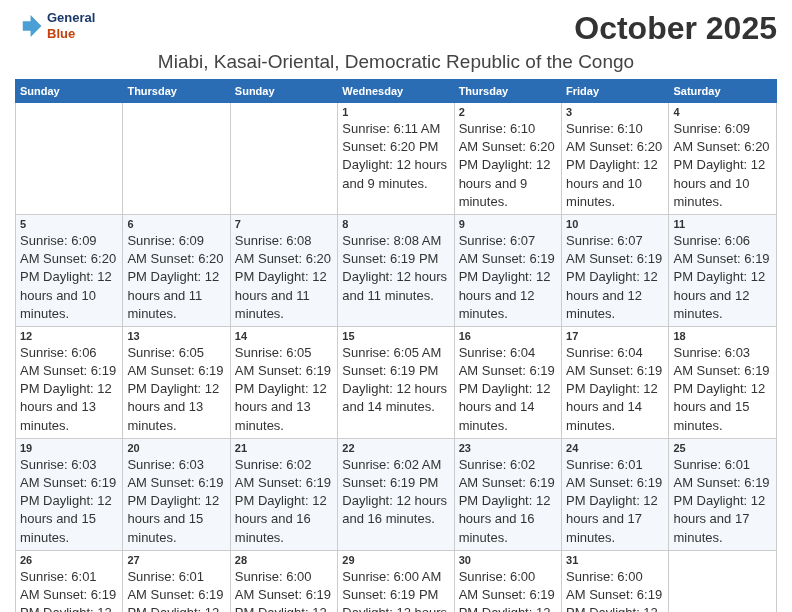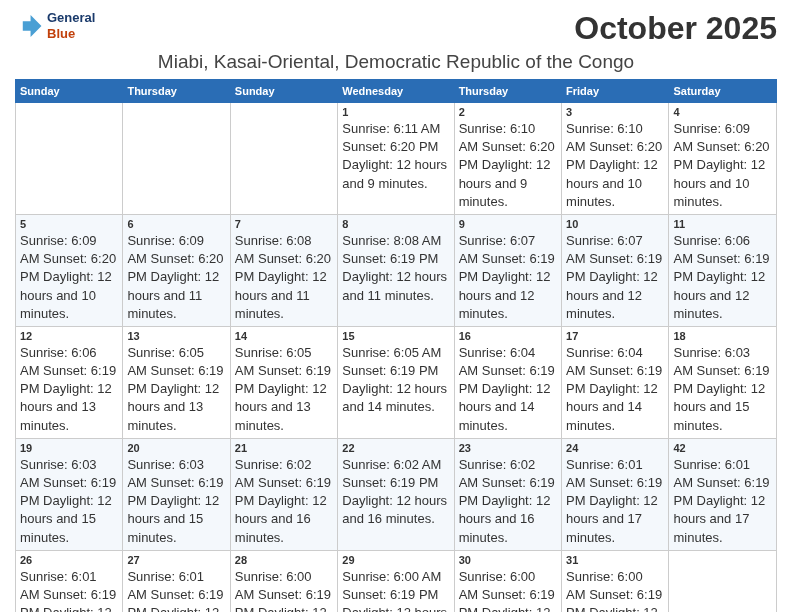--- a/index.html
+++ b/index.html
@@ -301,21 +301,21 @@
 and 16 minutes.</div>
           </td>
           <td>
             <div class="day-num">24</div>
             <div class="cell-content">Sunrise: 6:01 AM
 Sunset: 6:19 PM
 Daylight: 12 hours
 and 17 minutes.</div>
           </td>
           <td>
-            <div class="day-num">42</div>
+            <div class="day-num">25</div>
             <div class="cell-content">Sunrise: 6:01 AM
 Sunset: 6:19 PM
 Daylight: 12 hours
 and 17 minutes.</div>
           </td>
         </tr>
         <tr>
           <td>
             <div class="day-num">26</div>
             <div class="cell-content">Sunrise: 6:01 AM

